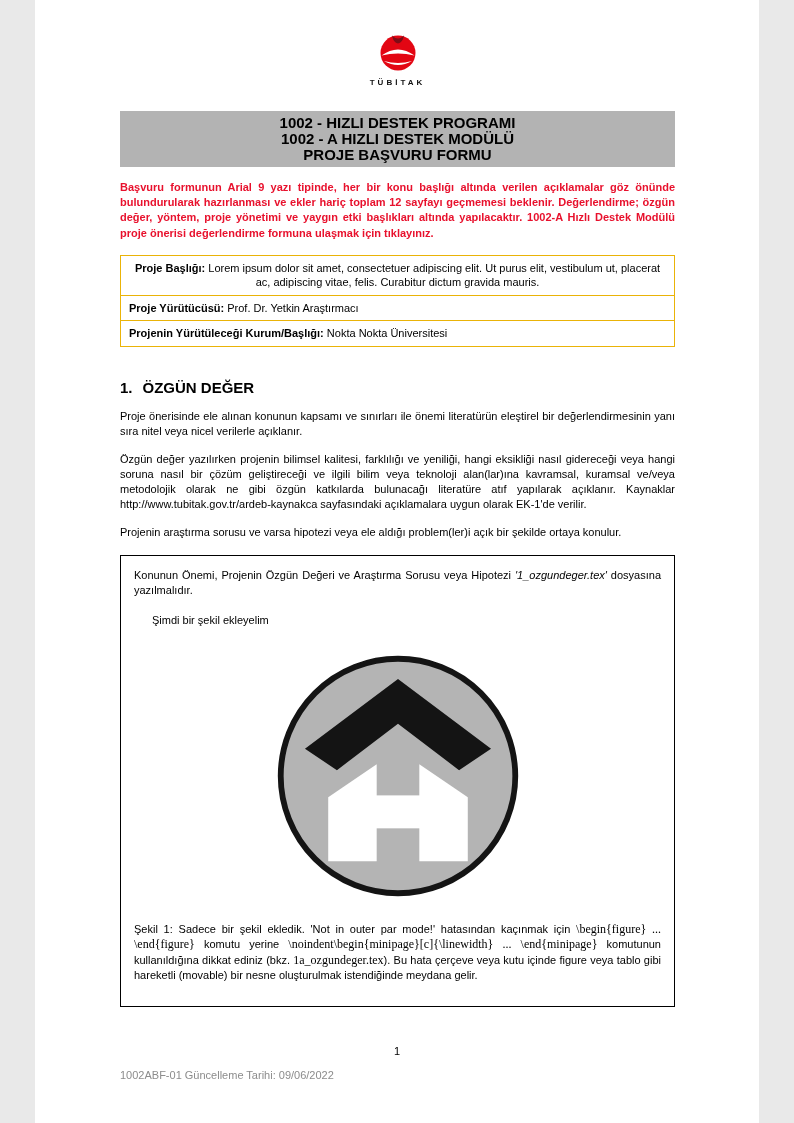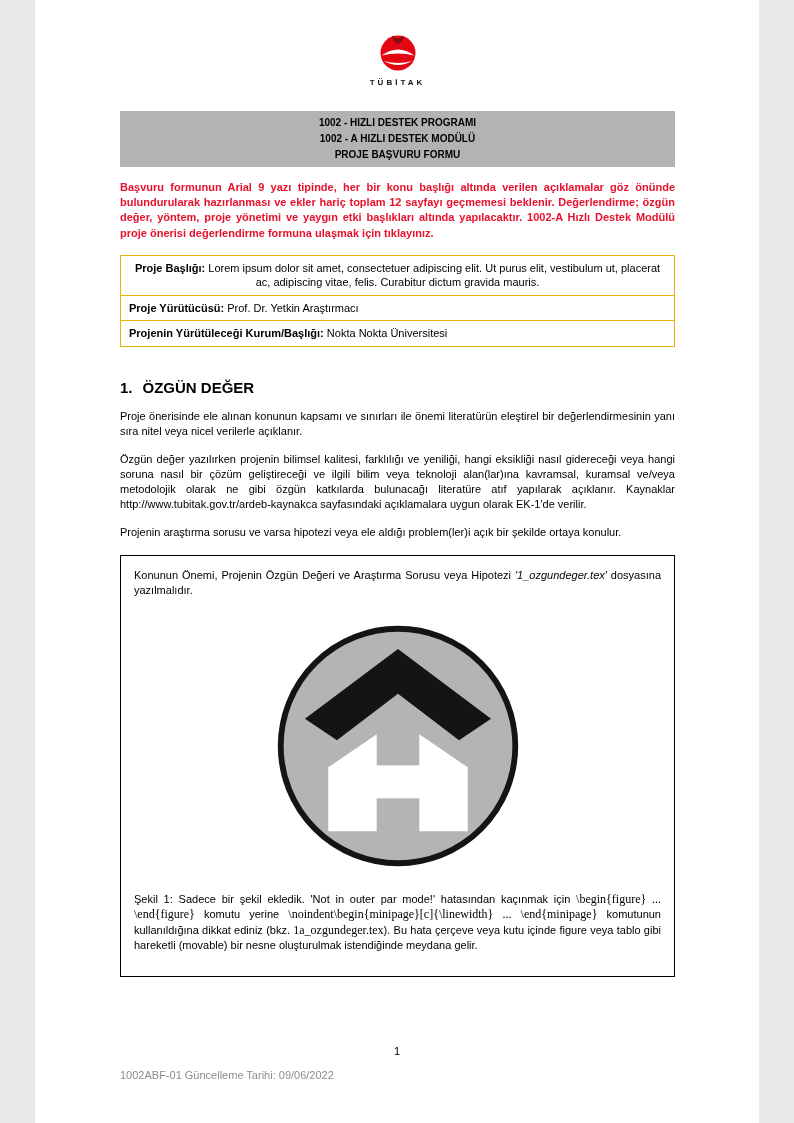--- a/index.html
+++ b/index.html
@@ -9,21 +9,21 @@
     background:#ffffff; color:#000; padding:34px 84px 0 85px; overflow:hidden;
   }
 
   
   .logo-wrap { text-align:center; margin-bottom:24px; }
   .logo-text { font-size:8px; letter-spacing:3px; margin-top:2px; color:#111; font-weight:bold; }
 
   
   .header-bar {
     background:#b3b3b3; text-align:center; font-weight:bold;
-    font-size:10px; line-height:16px; padding:4px 0;
+    font-size:15px; line-height:16px; padding:4px 0;
   }
 
   
   .notice {
     color:#e8112d; font-weight:bold; font-size:11px; line-height:15.2px;
     text-align:justify; margin:13px 0 14px;
   }
   .notice .link { cursor:pointer; }
 
   
@@ -117,20 +117,21 @@
     <span>Özgün değer yazılırken projenin bilimsel kalitesi, farklılığı ve yeniliği, hangi eksikliği nasıl gidereceği veya hangi soruna nasıl bir çözüm geliştireceği ve ilgili bilim veya teknoloji alan(lar)ına kavramsal, kuramsal ve/veya metodolojik olarak ne gibi özgün katkılarda bulunacağı literatüre atıf yapılarak açıklanır. Kaynaklar </span><span class="url-link">http://www.tubitak.gov.tr/ardeb-kaynakca</span><span> sayfasındaki açıklamalara uygun olarak EK-1'de verilir.</span>
   </p>
 
   <p class="body">Projenin araştırma sorusu ve varsa hipotezi veya ele aldığı problem(ler)i açık bir şekilde ortaya konulur.</p>
 
   <div class="answer-box">
     <p class="instruction">
       <span>Konunun Önemi, Projenin Özgün Değeri ve Araştırma Sorusu veya Hipotezi </span><span class="italic">'1_ozgundeger.tex'</span><span> dosyasına yazılmalıdır.</span>
     </p>
 
+    <p class="intro-line">Şimdi bir şekil ekleyelim</p>
 
     <div class="figure-wrap">
       <span>
         <svg width="252" height="252" viewBox="0 0 260 260" aria-hidden="true">
           <circle cx="130" cy="130" r="121" fill="#b4b4b4" stroke="#141414" stroke-width="6"></circle>
           <polygon points="130,30 226,102 193,124 130,76 67,124 34,102" fill="#141414"></polygon>
           <polygon points="58,152 108,118 108,218 58,218" fill="#ffffff"></polygon>
           <polygon points="152,118 202,152 202,218 152,218" fill="#ffffff"></polygon>
           <rect x="106" y="150" width="48" height="34" fill="#ffffff"></rect>
         </svg>

